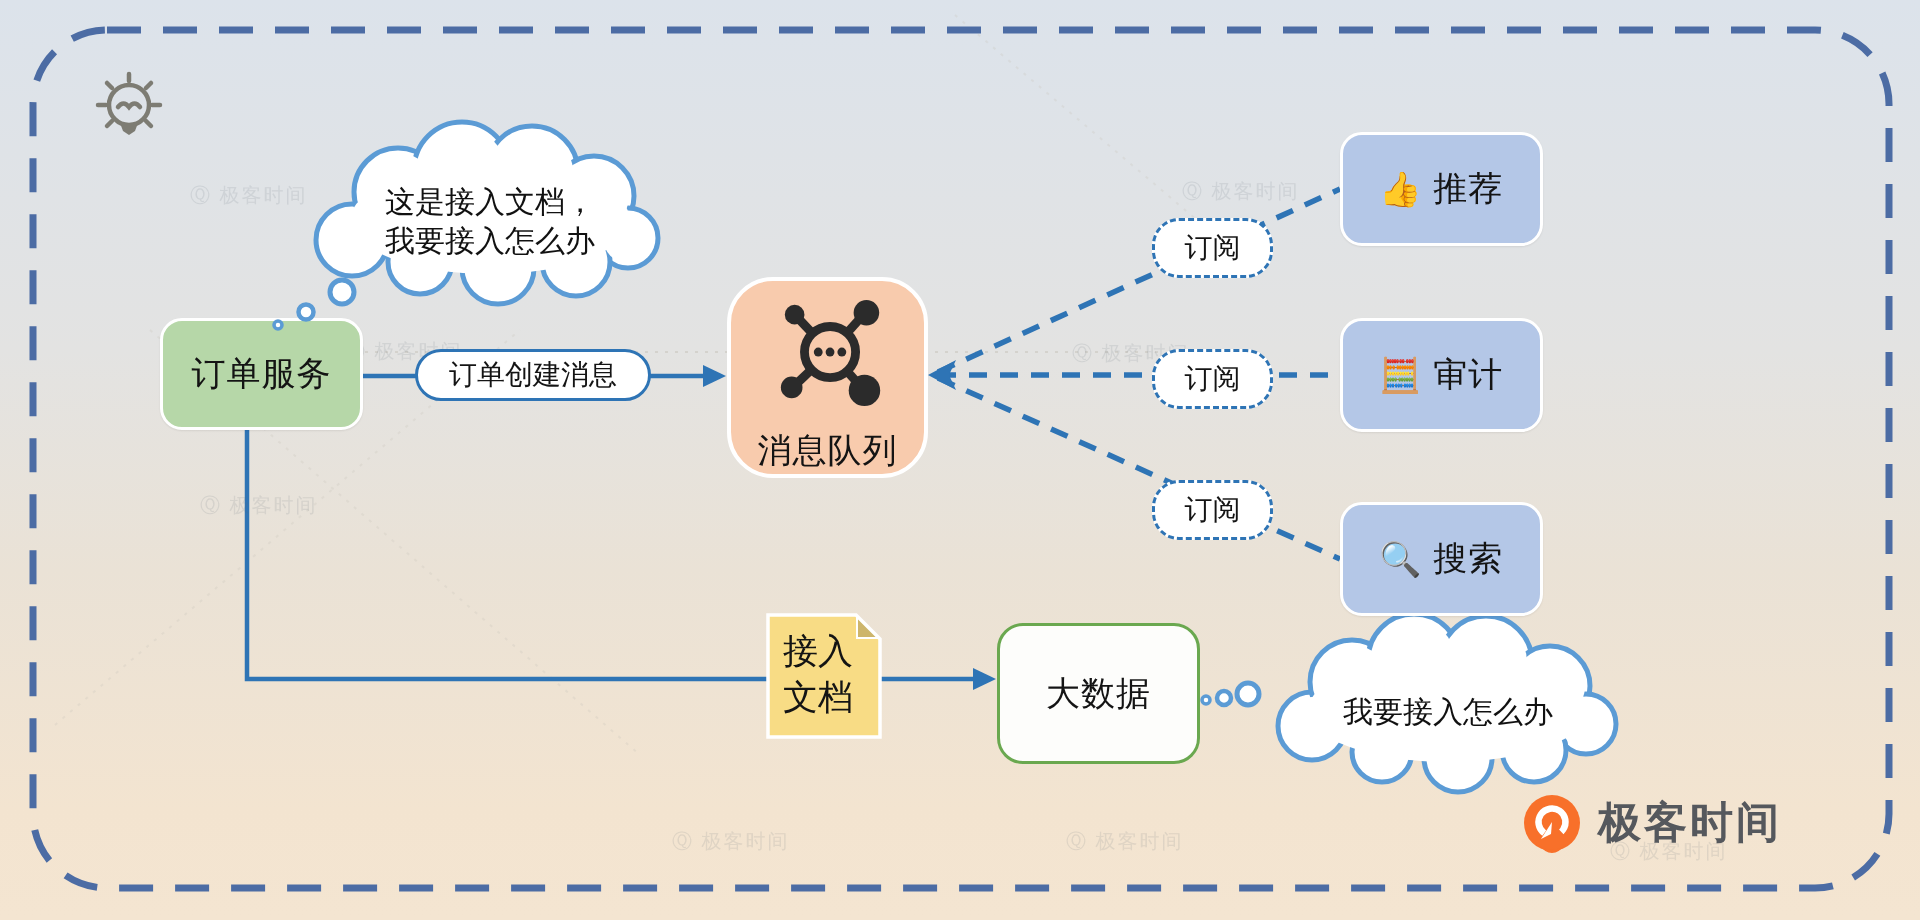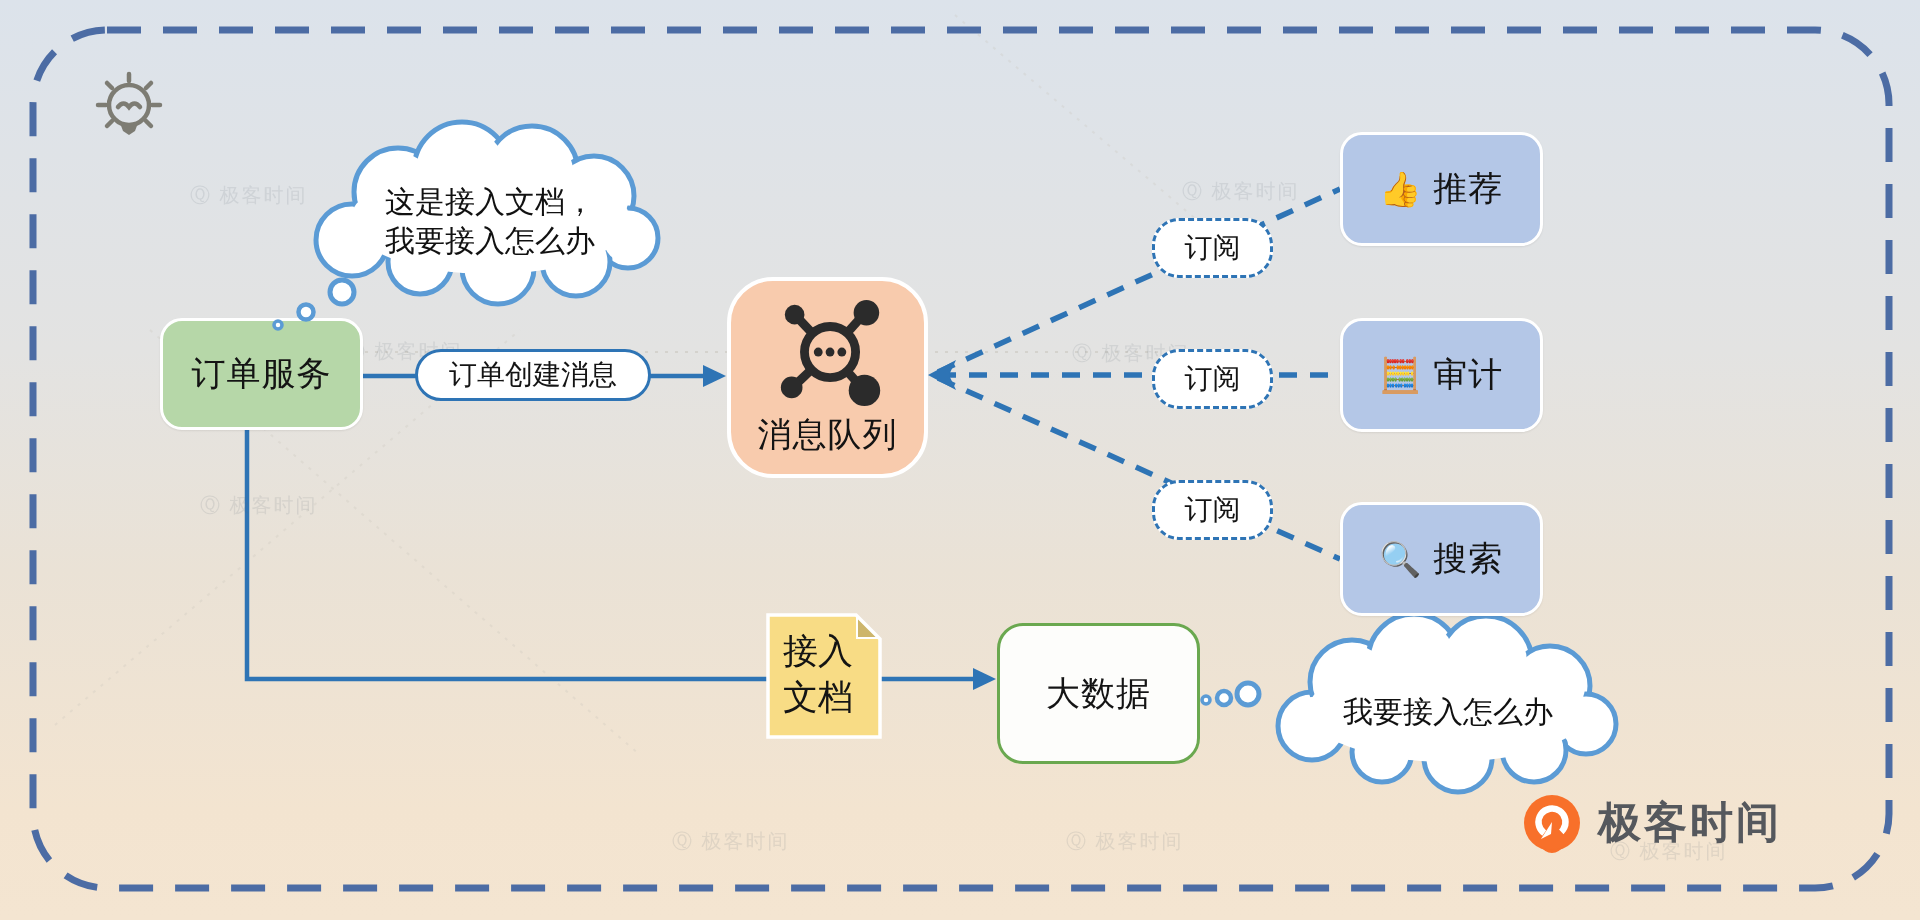--- a/index.html
+++ b/index.html
@@ -8,21 +8,21 @@
     background:linear-gradient(180deg,#dce3eb 0%,#e3e3e2 38%,#eae2d6 62%,#f3e4d0 88%,#f4e5d1 100%);}
   svg{position:absolute;left:0;top:0;}
   #shape-layer{z-index:1;}
   #top-layer{z-index:3;pointer-events:none;}
   .node{position:absolute;z-index:2;display:flex;align-items:center;justify-content:center;
     box-sizing:border-box;color:#141414;}
   .rounded{border:3px solid #ffffff;border-radius:22px;box-shadow:0 1px 2px rgba(0,0,0,0.08);}
   .label-lg{font-size:34px;letter-spacing:1px;}
   .order-service{left:160px;top:318px;width:203px;height:112px;background:#b6d7a8;}
   .message-queue{left:727px;top:277px;width:201px;height:201px;background:#f8cbad;
-    border-radius:46px;border:4px solid #fff;flex-direction:column;justify-content:flex-end;padding-bottom:16px;}
+    border-radius:46px;border:4px solid #fff;flex-direction:column;justify-content:flex-end;padding-bottom:0;}
   .consumer{left:1340px;width:203px;height:114px;background:#b4c7e7;gap:10px;}
   .consumer .emoji{font-size:34px;line-height:1;}
   .pill{position:absolute;z-index:2;box-sizing:border-box;background:#ffffff;display:flex;
     align-items:center;justify-content:center;font-size:28px;color:#141414;}
   .msg-pill{left:415px;top:349px;width:236px;height:52px;border:3px solid #2e74b5;border-radius:26px;}
   .sub-pill{left:1152px;width:121px;height:60px;border:3px dashed #2e74b5;border-radius:27px;}
   .bigdata{left:997px;top:623px;width:203px;height:141px;background:#fdfdfb;
     border:3px solid #6aa84f;border-radius:26px;}
   .cloud-text{position:absolute;z-index:2;text-align:center;font-size:30px;color:#111;line-height:39px;}
   .sticky-text{position:absolute;z-index:2;left:768px;top:628px;width:100px;text-align:center;

